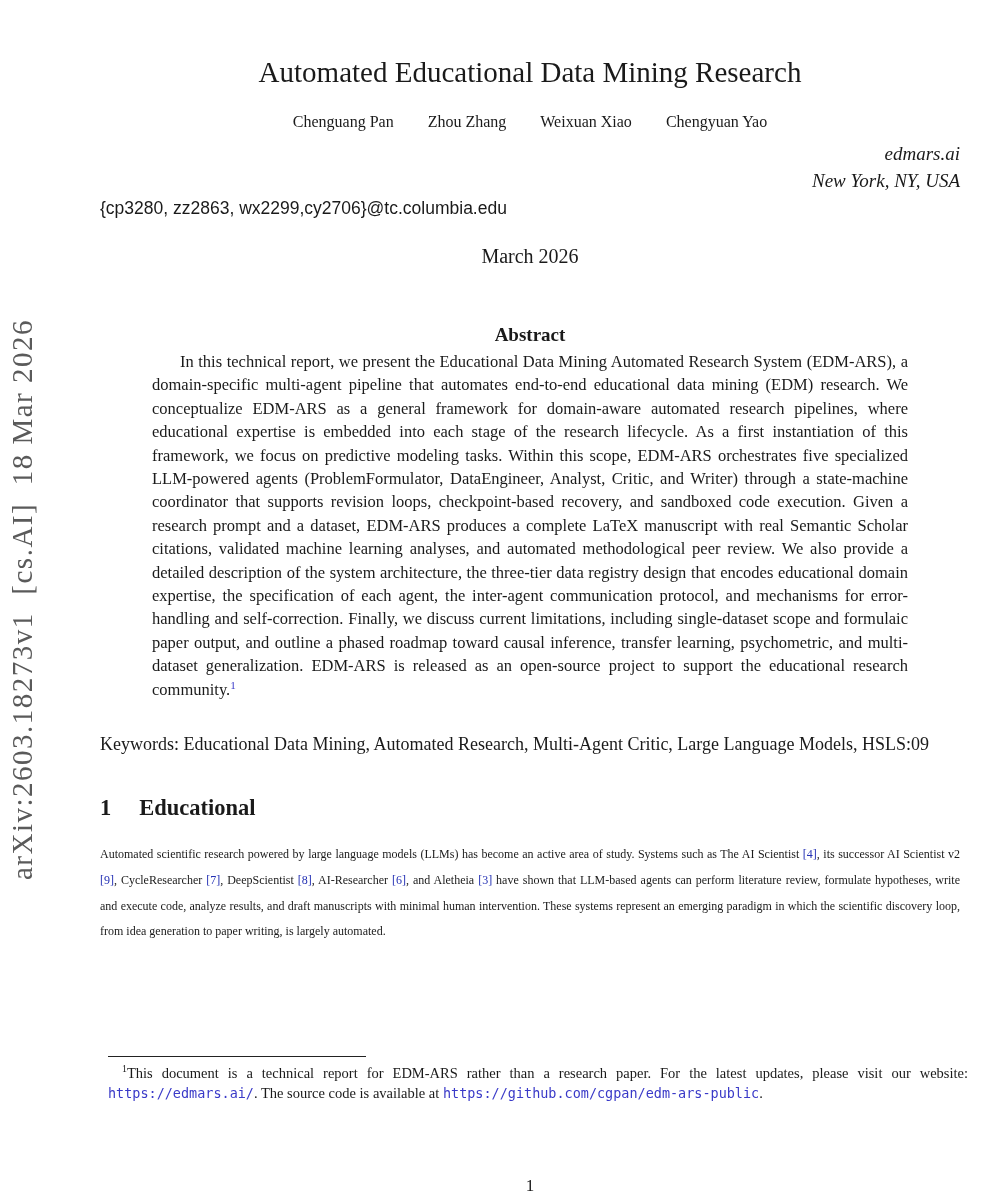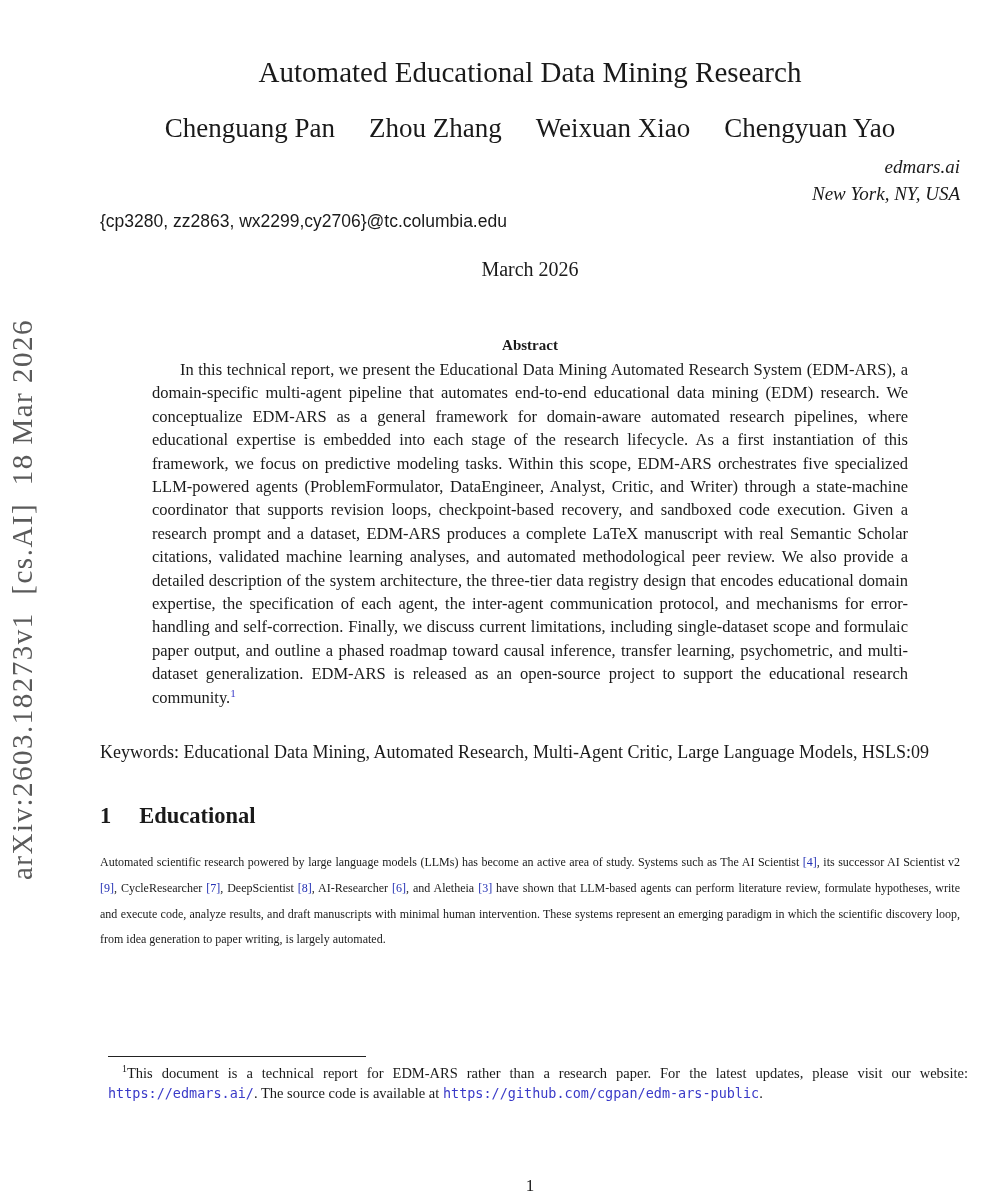--- a/index.html
+++ b/index.html
@@ -42,21 +42,21 @@
     font-size: 29px;
     line-height: 40px;
     font-weight: 400;
   }
 
   .authors {
     margin-top: 21px;
     display: flex;
     justify-content: center;
     gap: 34px;
-    font-size: 27px;
+    font-size: 16px;
   }
 
   .affiliation {
     margin-top: 9px;
     text-align: right;
     font-style: italic;
     font-size: 19px;
     line-height: 27px;
   }
 
@@ -70,21 +70,21 @@
   .date-line {
     margin-top: 26px;
     text-align: center;
     font-size: 20px;
   }
 
   .abstract-heading {
     margin-top: 56px;
     text-align: center;
     font-weight: 700;
-    font-size: 15px;
+    font-size: 19px;
   }
 
   .abstract-text {
     margin: 4px 52px 0 52px;
     font-size: 16.5px;
     line-height: 23.4px;
     text-align: justify;
     text-indent: 28px;
   }
 

